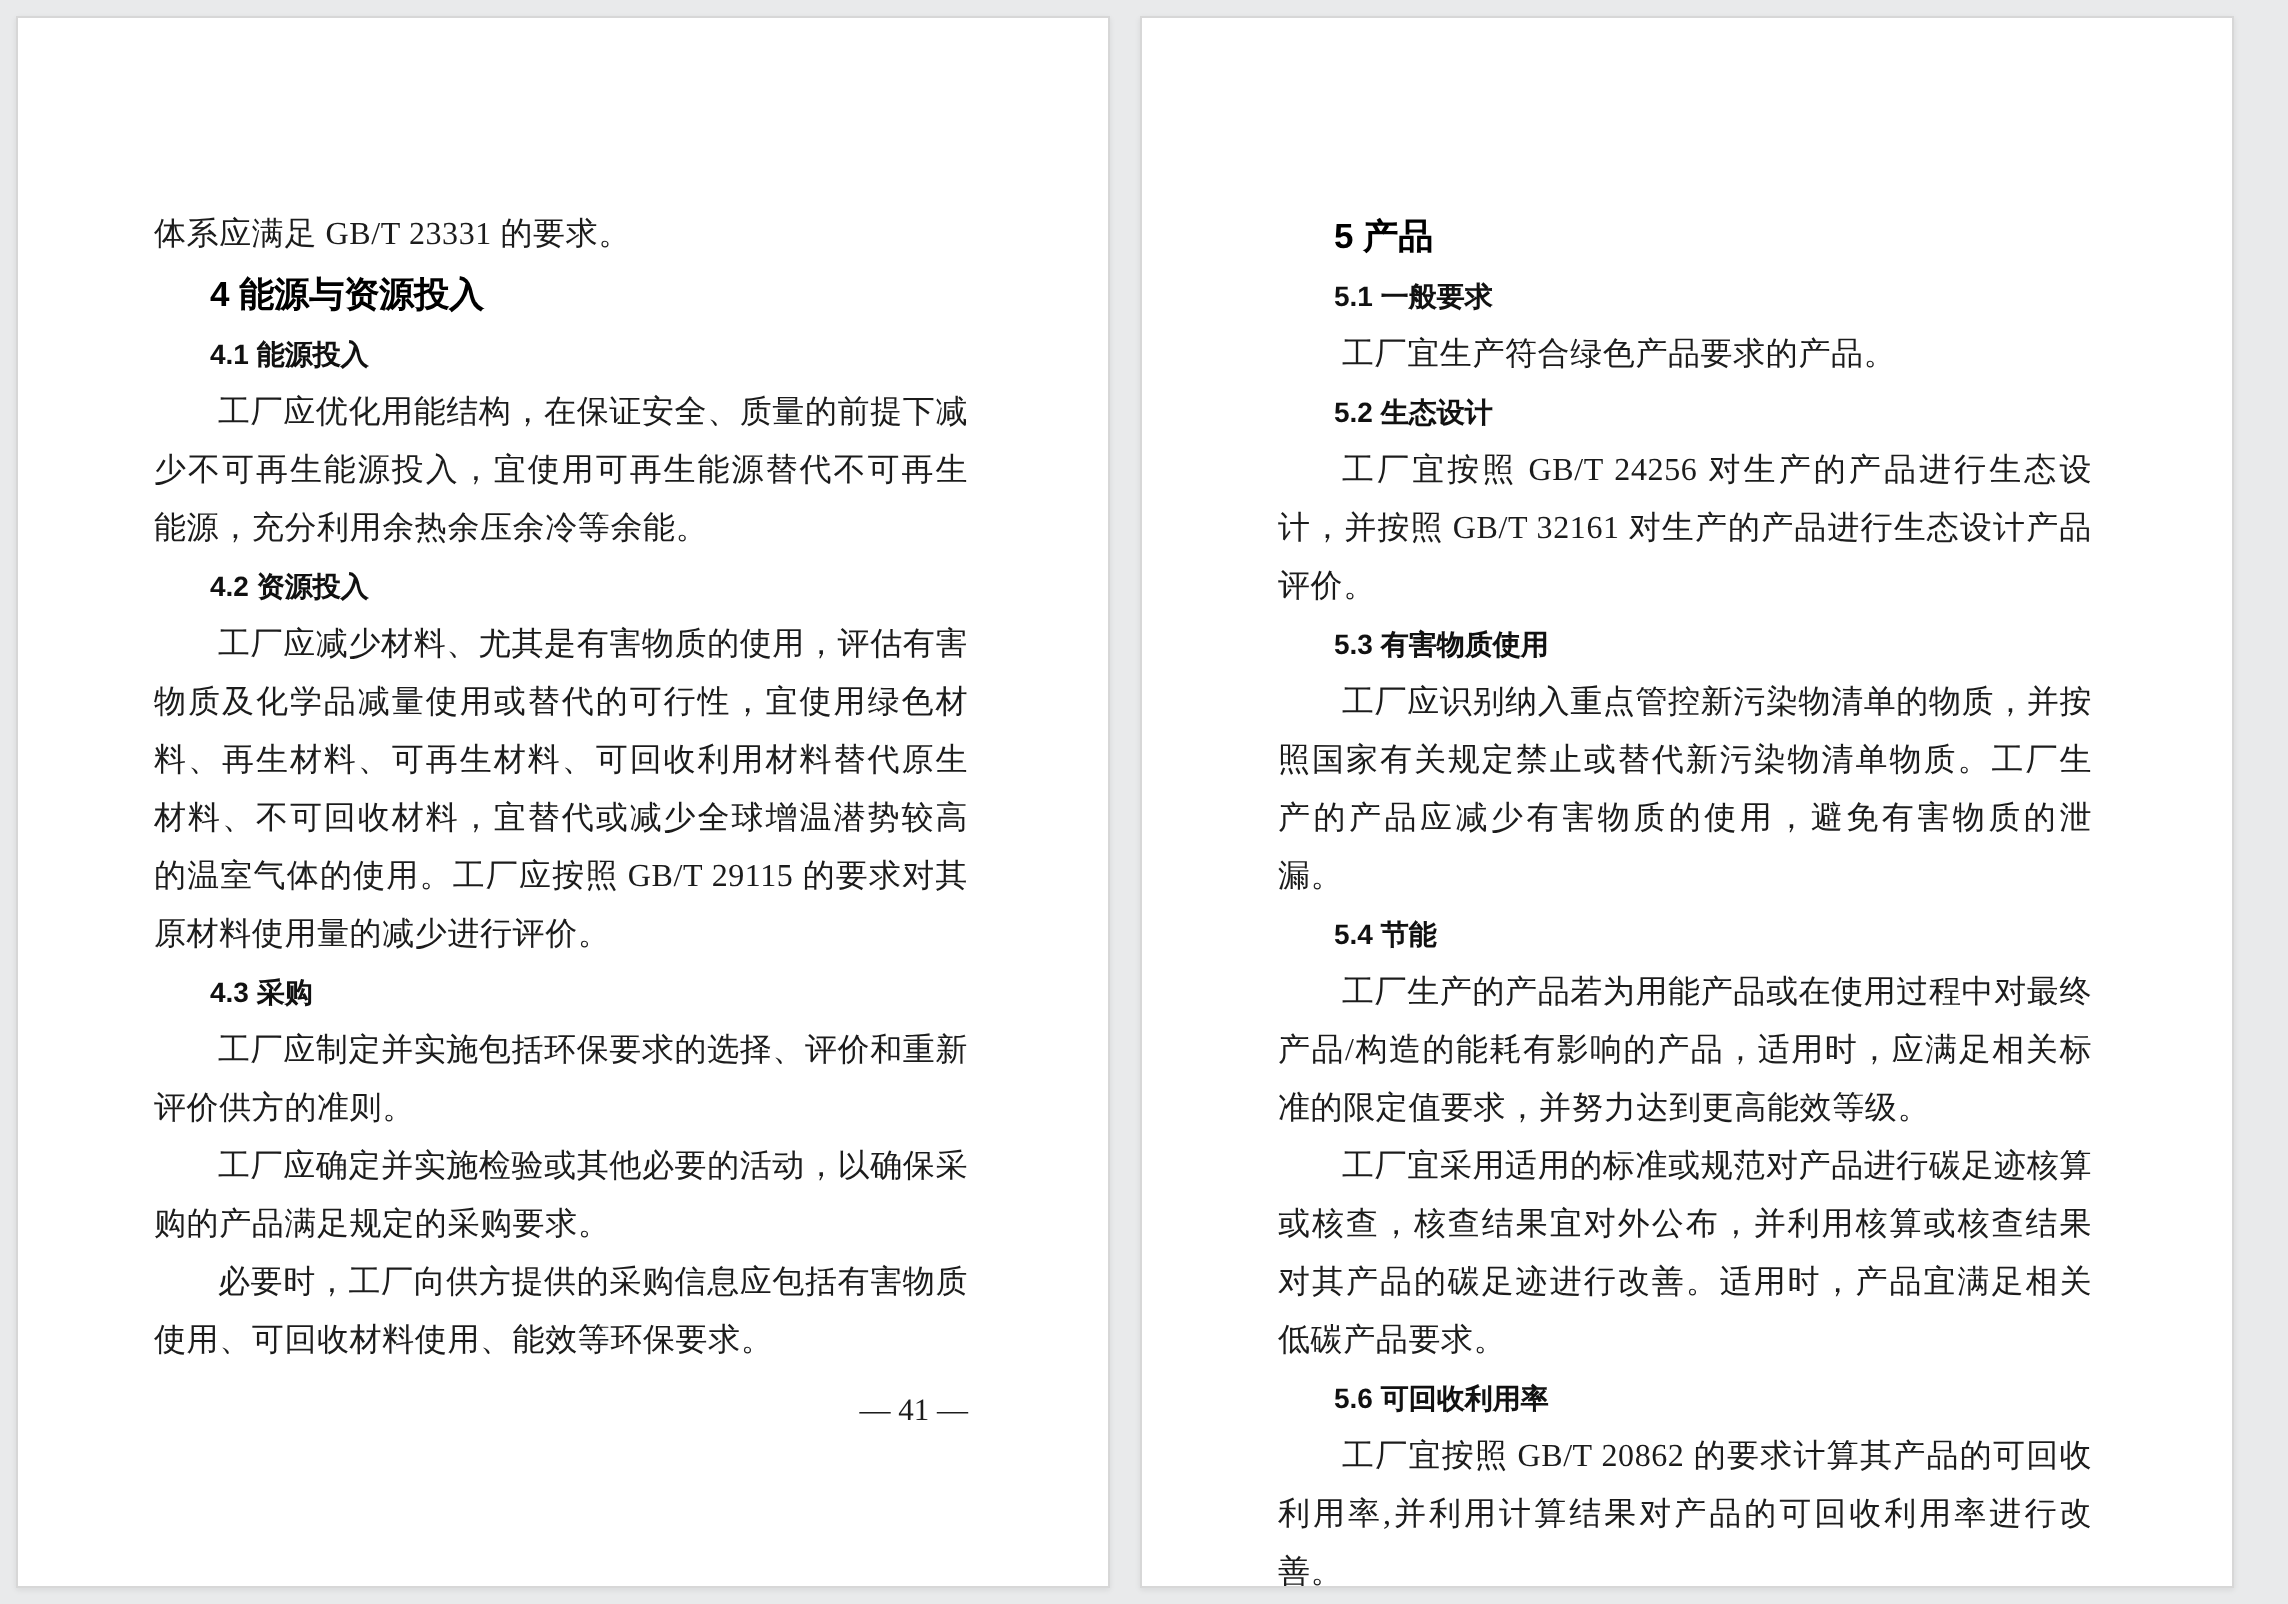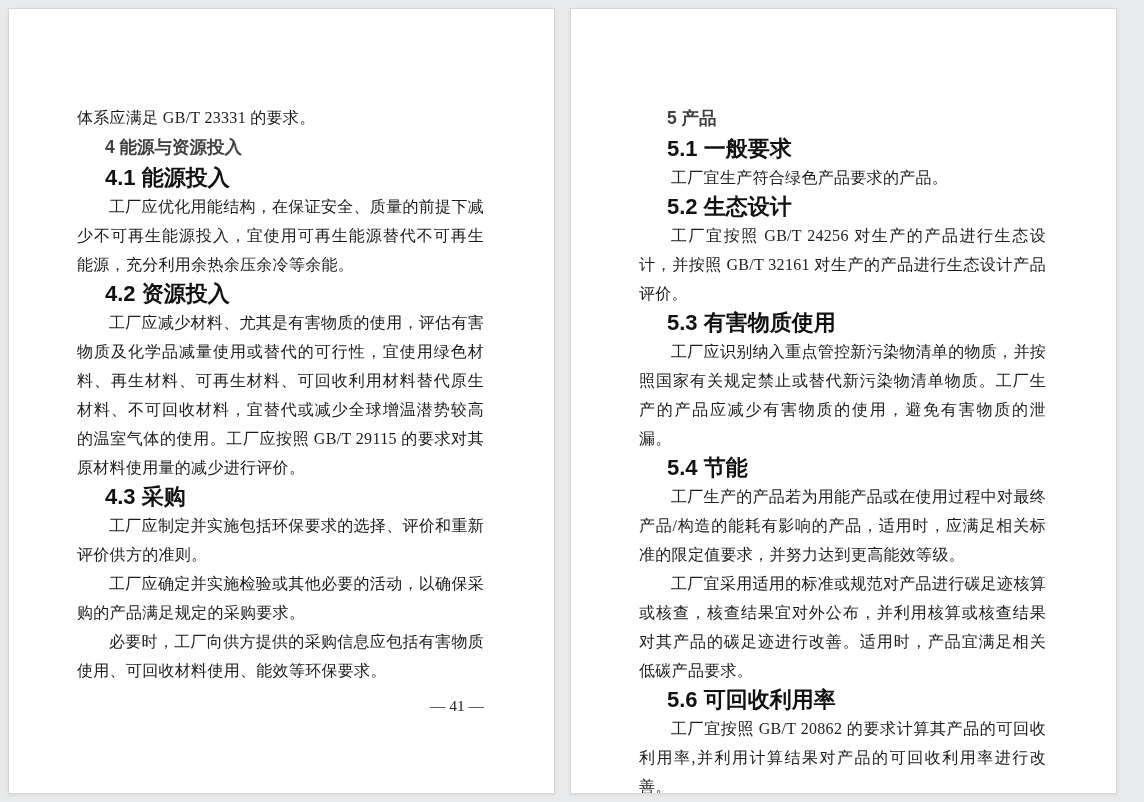--- a/index.html
+++ b/index.html
@@ -41,26 +41,26 @@
   }
   .cont {
     text-indent: 0;
   }
   .h1 {
     font-family: "Liberation Sans", "DejaVu Sans", sans-serif;
     font-weight: 700;
     font-size: 17.5px;
     line-height: 29px;
     margin: 1px 0 1px 28px;
-    color: #404040;
+    color: #000000;
   }
   .h2 {
     font-family: "Liberation Sans", "DejaVu Sans", sans-serif;
     font-weight: 700;
-    font-size: 22px;
+    font-size: 14px;
     line-height: 29px;
     margin: 0 0 0 28px;
     color: #111111;
   }
   .page-number {
     font-family: "Liberation Serif", "DejaVu Serif", serif;
     font-size: 15.5px;
     line-height: 29px;
     color: #1c1c1c;
   }

